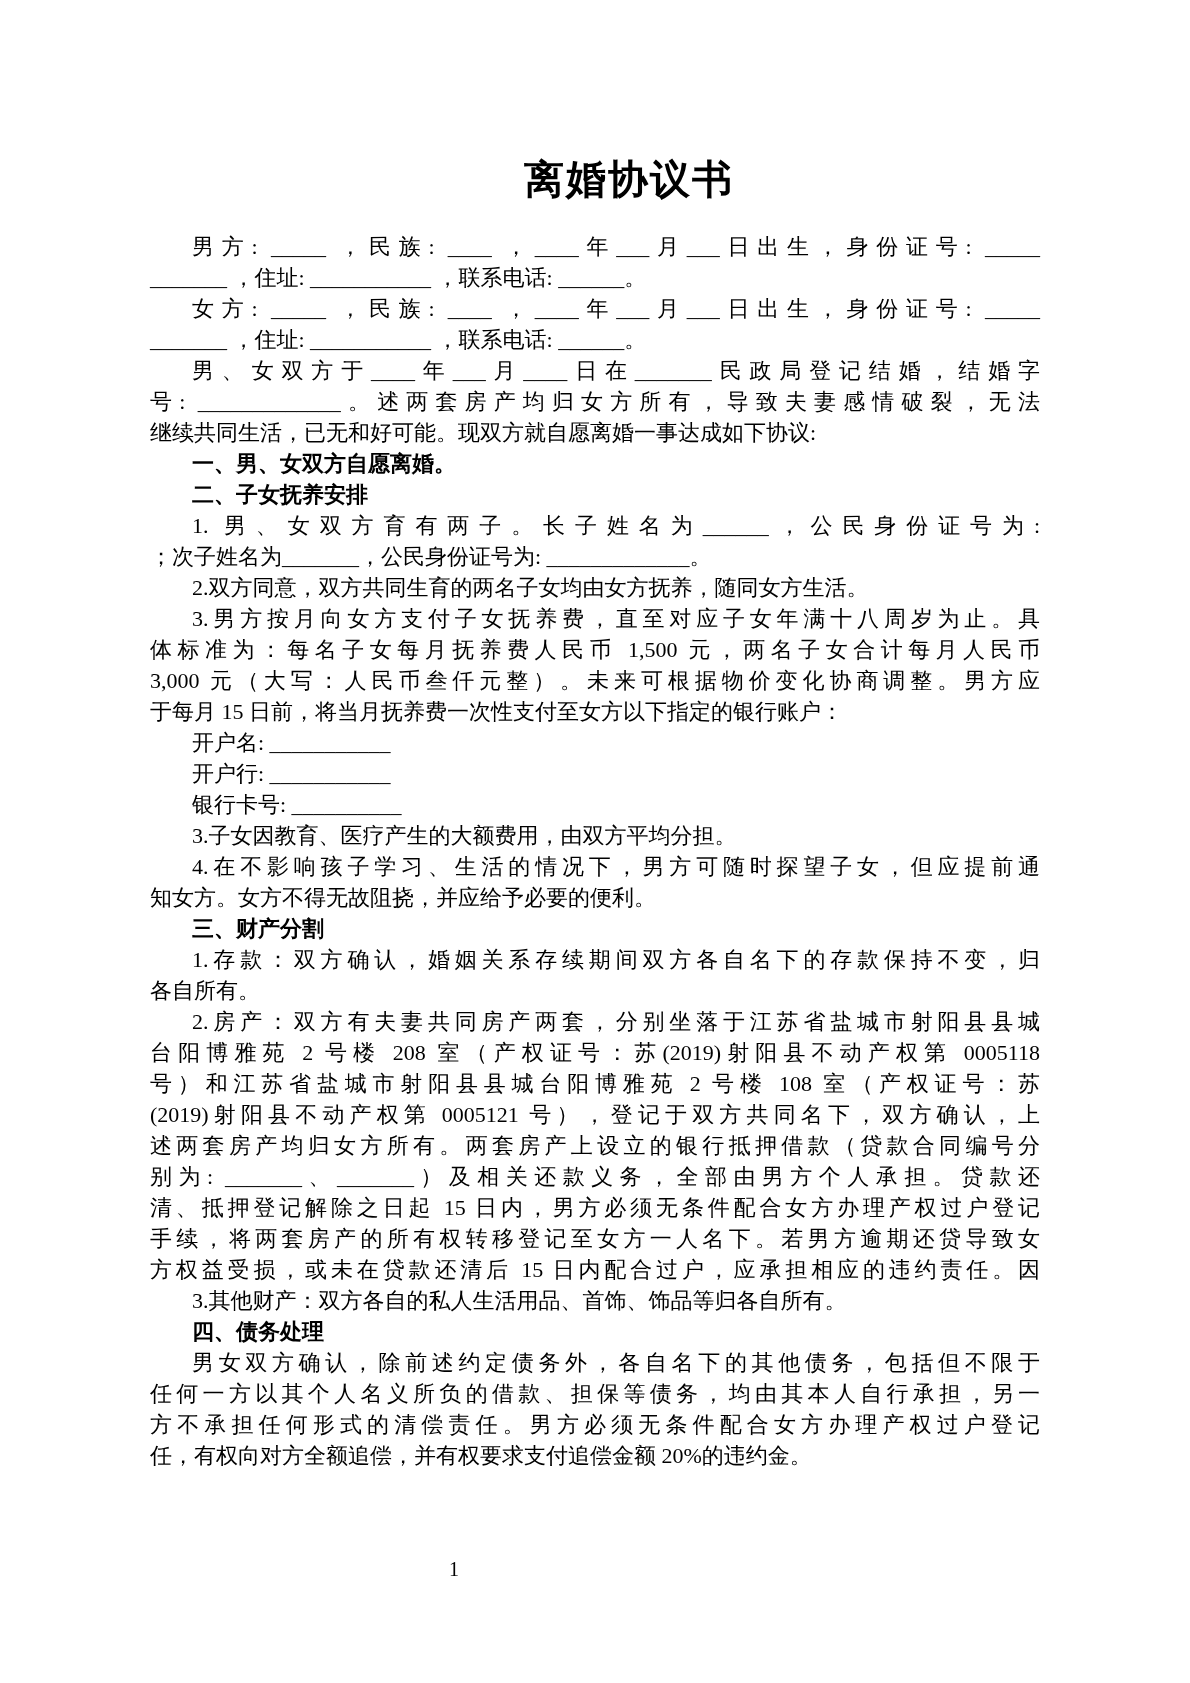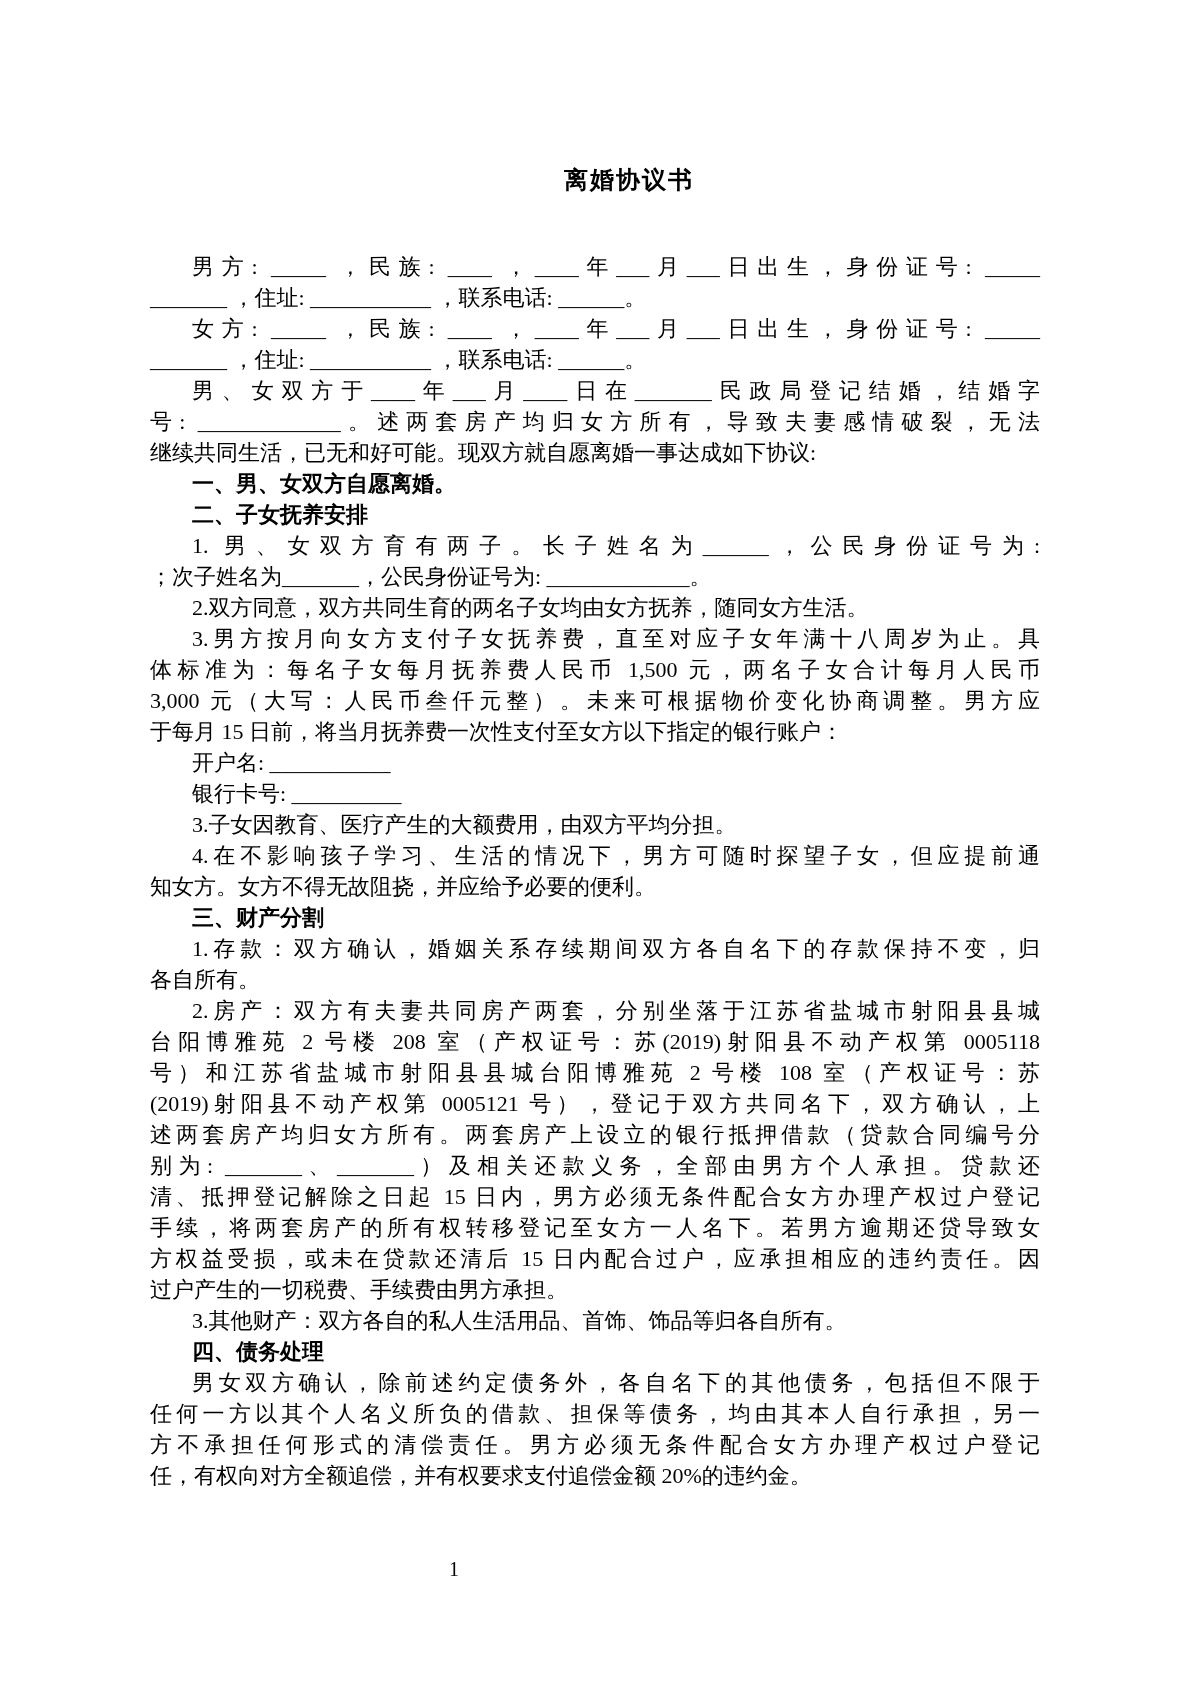--- a/index.html
+++ b/index.html
@@ -38,24 +38,24 @@
   .line.first {
     text-indent: 42px;
   }
   .line.last {
     text-align-last: left;
   }
   .block.heading .line {
     font-weight: bold;
   }
   .block.title {
-    font-size: 24px;
+    font-size: 40px;
     font-weight: bold;
     line-height: 46px;
-    margin-bottom: 48px;
+    margin-bottom: 28px;
   }
   .block.title .line {
     text-align: center;
     text-align-last: center;
     text-indent: 0;
     letter-spacing: 2px;
     transform: translateX(34px);
   }
   .footer-page-number {
     position: absolute;
@@ -102,20 +102,23 @@
       <div class="block para">
         <div class="line first">3.男方按月向女方支付子女抚养费，直至对应子女年满十八周岁为止。具</div>
         <div class="line">体标准为：每名子女每月抚养费人民币 1,500 元，两名子女合计每月人民币</div>
         <div class="line">3,000 元（大写：人民币叁仟元整）。未来可根据物价变化协商调整。男方应</div>
         <div class="line last">于每月 15 日前，将当月抚养费一次性支付至女方以下指定的银行账户：</div>
       </div>
       <div class="block para">
         <div class="line first last">开户名: ___________</div>
       </div>
       <div class="block para">
+        <div class="line first last">开户行: ___________</div>
+      </div>
+      <div class="block para">
         <div class="line first last">银行卡号: __________</div>
       </div>
       <div class="block para">
         <div class="line first last">3.子女因教育、医疗产生的大额费用，由双方平均分担。</div>
       </div>
       <div class="block para">
         <div class="line first">4.在不影响孩子学习、生活的情况下，男方可随时探望子女，但应提前通</div>
         <div class="line last">知女方。女方不得无故阻挠，并应给予必要的便利。</div>
       </div>
       <div class="block heading">
@@ -128,21 +131,20 @@
       <div class="block para">
         <div class="line first">2.房产：双方有夫妻共同房产两套，分别坐落于江苏省盐城市射阳县县城</div>
         <div class="line">台阳博雅苑 2 号楼 208 室（产权证号：苏(2019)射阳县不动产权第 0005118</div>
         <div class="line">号）和江苏省盐城市射阳县县城台阳博雅苑 2 号楼 108 室（产权证号：苏</div>
         <div class="line">(2019)射阳县不动产权第 0005121 号），登记于双方共同名下，双方确认，上</div>
         <div class="line">述两套房产均归女方所有。两套房产上设立的银行抵押借款（贷款合同编号分</div>
         <div class="line">别为: _______、_______）及相关还款义务，全部由男方个人承担。贷款还</div>
         <div class="line">清、抵押登记解除之日起 15 日内，男方必须无条件配合女方办理产权过户登记</div>
         <div class="line">手续，将两套房产的所有权转移登记至女方一人名下。若男方逾期还贷导致女</div>
         <div class="line">方权益受损，或未在贷款还清后 15 日内配合过户，应承担相应的违约责任。因</div>
-        <div class="line last">过户产生的一切税费、手续费由男方承担。</div>
       </div>
       <div class="block para">
         <div class="line first last">3.其他财产：双方各自的私人生活用品、首饰、饰品等归各自所有。</div>
       </div>
       <div class="block heading">
         <div class="line first last">四、债务处理</div>
       </div>
       <div class="block para">
         <div class="line first">男女双方确认，除前述约定债务外，各自名下的其他债务，包括但不限于</div>
         <div class="line">任何一方以其个人名义所负的借款、担保等债务，均由其本人自行承担，另一</div>

